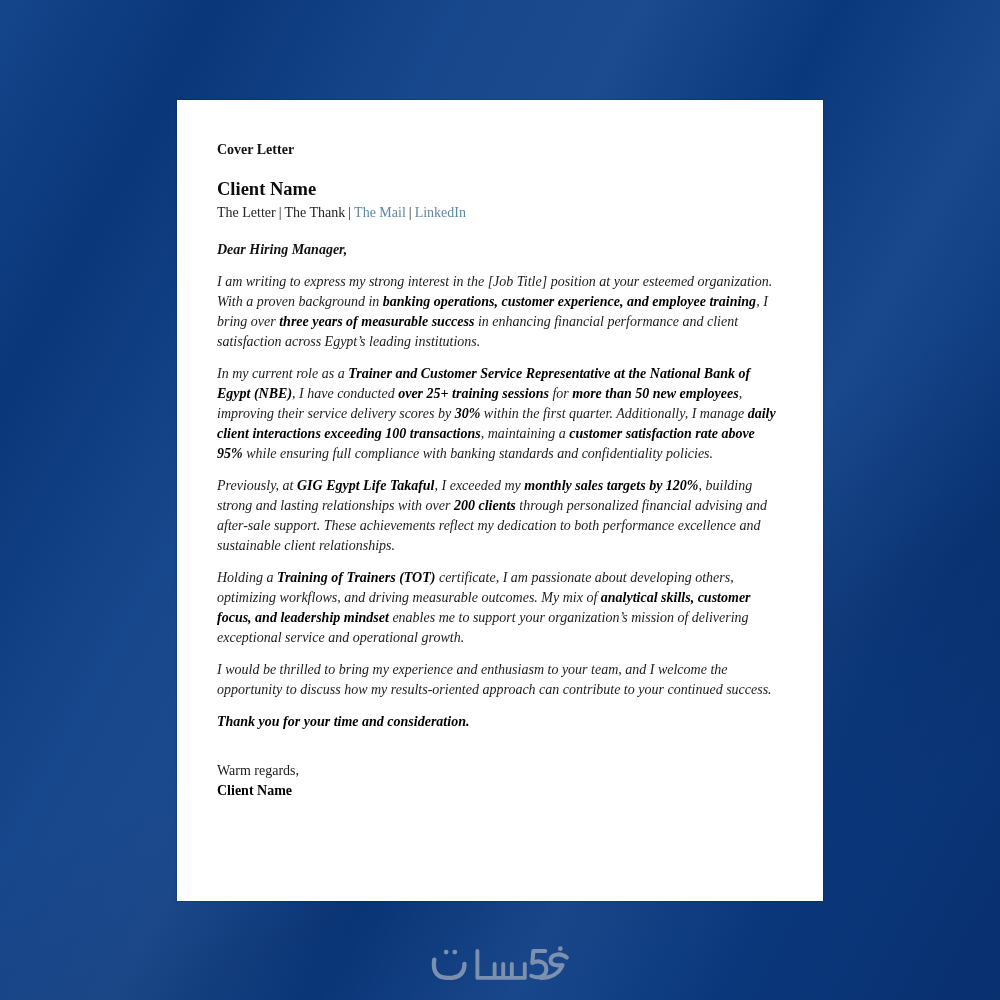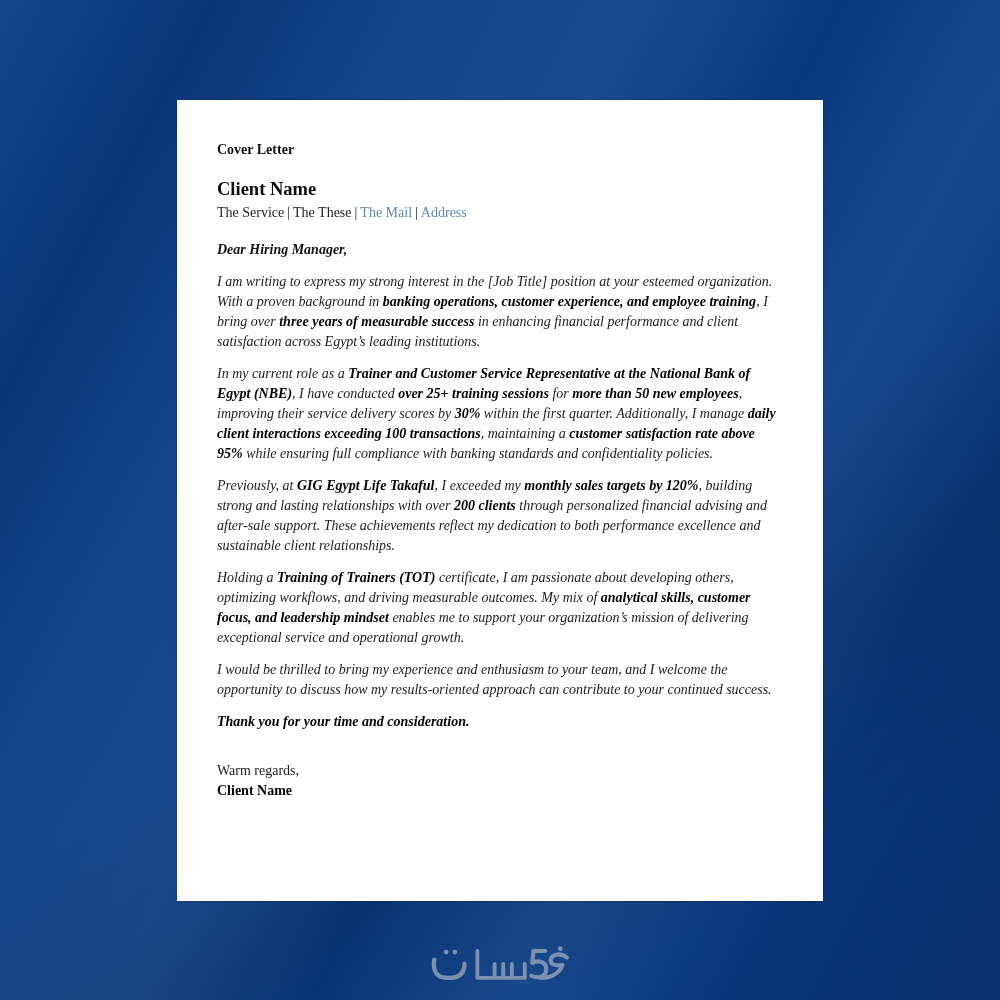--- a/index.html
+++ b/index.html
@@ -78,21 +78,21 @@
 
 <div class="canvas">
 
   <div class="page">
 
     <div class="doc-label">Cover Letter</div>
 
     <div class="client-name">Client Name</div>
 
     <div class="contact-line">
-      <span>The Service</span><span class="sep">|</span><span>The These</span><span class="sep">|</span><a class="contact-link">The Mail</a><span class="sep">|</span><a class="contact-link">Address</a>
+      <span>The Letter</span><span class="sep">|</span><span>The Thank</span><span class="sep">|</span><a class="contact-link">The Mail</a><span class="sep">|</span><a class="contact-link">LinkedIn</a>
     </div>
 
     <div class="salutation">Dear Hiring Manager,</div>
 
     <div id="paragraphs">
         <div class="para"><span>I am writing to express my strong interest in the [Job Title] position at your esteemed organization. With a proven background in </span><b>banking operations, customer experience, and employee training</b><span>, I bring over </span><b>three years of measurable success</b><span> in enhancing financial performance and client satisfaction across Egypt’s leading institutions.</span></div>
         <div class="para"><span>In my current role as a </span><b>Trainer and Customer Service Representative at the National Bank of Egypt (NBE)</b><span>, I have conducted </span><b>over 25+ training sessions</b><span> for </span><b>more than 50 new employees</b><span>, improving their service delivery scores by </span><b>30%</b><span> within the first quarter. Additionally, I manage </span><b>daily client interactions exceeding 100 transactions</b><span>, maintaining a </span><b>customer satisfaction rate above 95%</b><span> while ensuring full compliance with banking standards and confidentiality policies.</span></div>
         <div class="para"><span>Previously, at </span><b>GIG Egypt Life Takaful</b><span>, I exceeded my </span><b>monthly sales targets by 120%</b><span>, building strong and lasting relationships with over </span><b>200 clients</b><span> through personalized financial advising and after-sale support. These achievements reflect my dedication to both performance excellence and sustainable client relationships.</span></div>
         <div class="para"><span>Holding a </span><b>Training of Trainers (TOT)</b><span> certificate, I am passionate about developing others, optimizing workflows, and driving measurable outcomes. My mix of </span><b>analytical skills, customer focus, and leadership mindset</b><span> enables me to support your organization’s mission of delivering exceptional service and operational growth.</span></div>
         <div class="para"><span>I would be thrilled to bring my experience and enthusiasm to your team, and I welcome the opportunity to discuss how my results-oriented approach can contribute to your continued success.</span></div>

